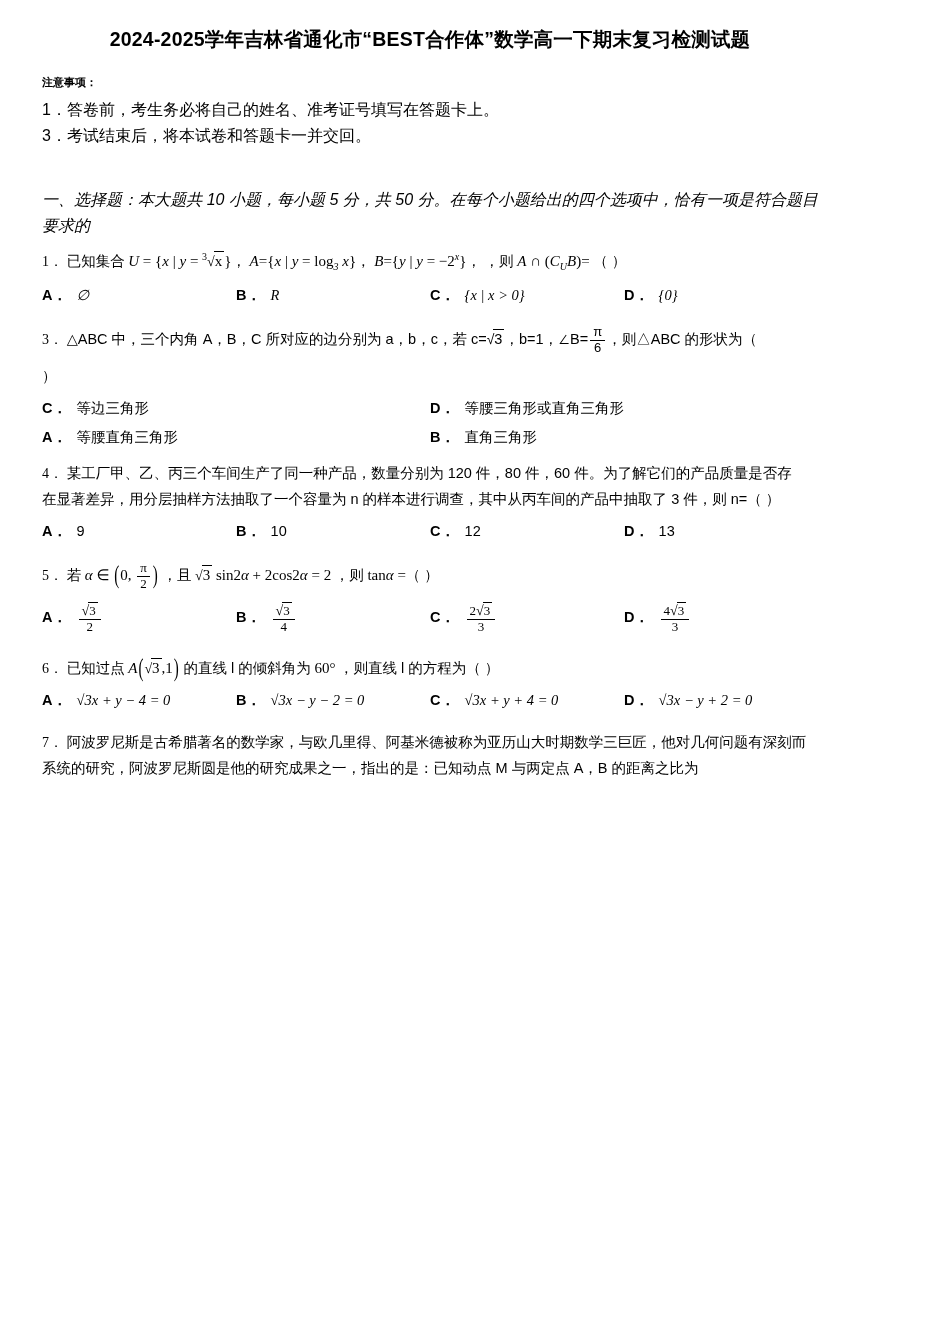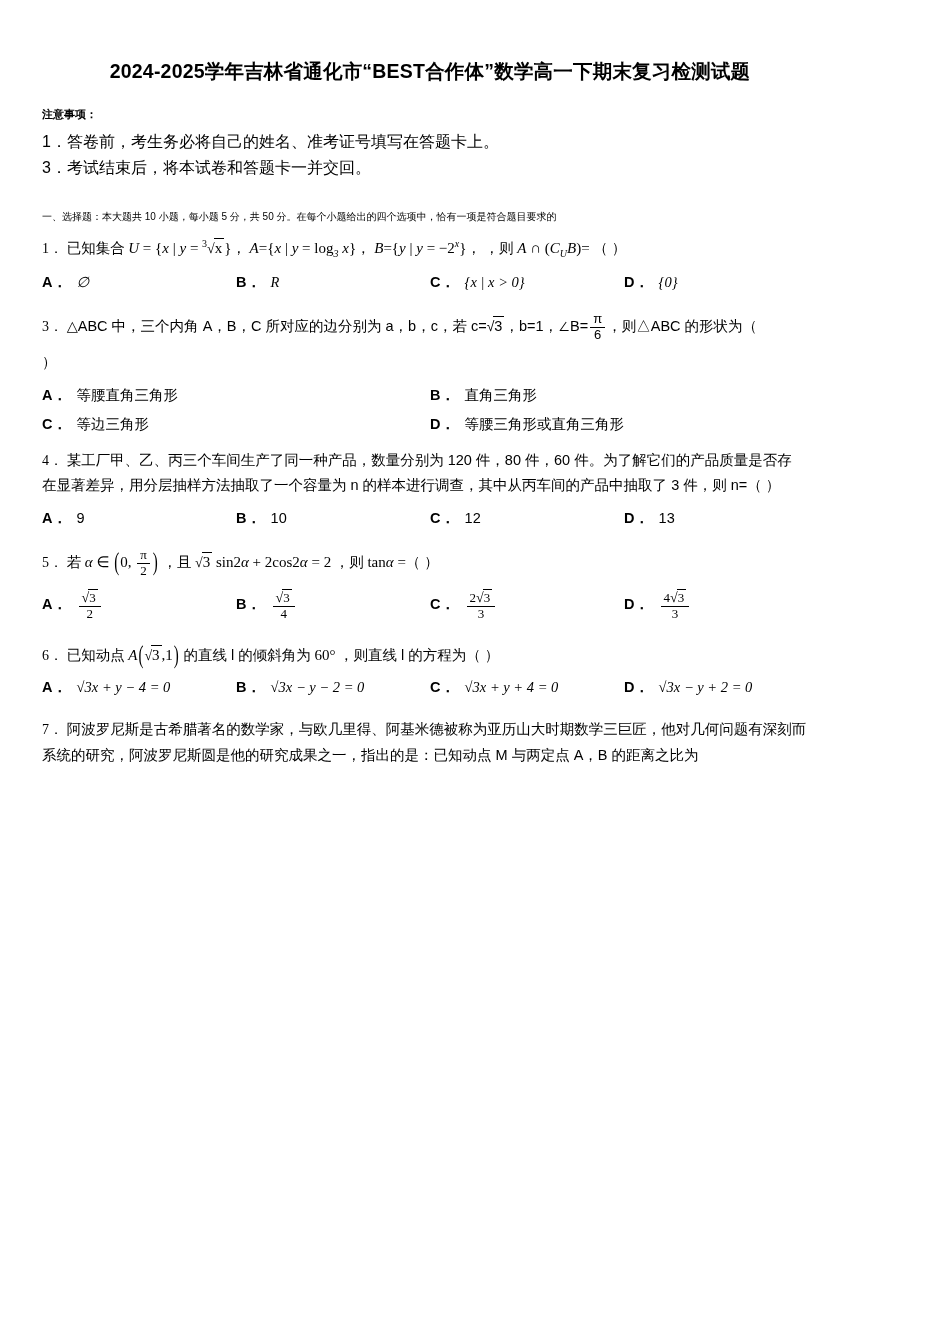--- a/index.html
+++ b/index.html
@@ -10,21 +10,21 @@
   body {
     width: 950px;
     min-height: 1344px;
     font-family: "Liberation Serif", "DejaVu Serif", serif;
     color: #000000;
   }
   .page {
     width: 860px;
     min-height: 1344px;
     box-sizing: border-box;
-    padding: 58px 42px 30px 42px;
+    padding: 26px 42px 30px 42px;
     position: relative;
   }
   .doc-title {
     font-family: "Liberation Sans", sans-serif;
     font-size: 19.5px;
     font-weight: bold;
     text-align: center;
     letter-spacing: 0.2px;
     margin: 0 0 22px 0;
     line-height: 1.4;
@@ -37,24 +37,25 @@
   }
   .notice-line {
     font-family: "Liberation Sans", sans-serif;
     font-size: 16px;
     line-height: 1.62;
     margin: 0;
     text-align: justify;
   }
   .section-head {
     font-family: "Liberation Sans", sans-serif;
-    font-size: 10px;
-    margin: 28px 0 10px 0;
+    font-size: 16px;
+    margin: 38px 0 10px 0;
     line-height: 1.6;
     text-align: justify;
+    font-style: italic;
   }
   .q {
     margin: 0 4px 6px 0;
     font-size: 14.5px;
     line-height: 1.75;
   }
   .q-num {
     font-family: "Liberation Serif", serif;
     font-size: 14px;
   }
@@ -172,36 +173,36 @@
 
   <div class="q spaced">
     <span class="q-num">3．</span>
     <span class="q-body">△ABC 中，三个内角 A，B，C 所对应的边分别为 a，b，c，若 c=<span class="sqrt"><span class="rad">√</span><span class="body">3</span></span>，b=1，∠B=<span class="frac"><span class="num">π</span><span class="den">6</span></span>，则△ABC 的形状为（</span>
   </div>
   <div class="q tight">
     <span class="q-body">）</span>
   </div>
   <div class="opts-row two">
     <div>
+      <span class="opt-label">C．</span>
+      <span class="opt-text">等边三角形</span>
+    </div>
+    <div>
+      <span class="opt-label">D．</span>
+      <span class="opt-text">等腰三角形或直角三角形</span>
+    </div>
+  </div>
+  <div class="opts-row two">
+    <div>
       <span class="opt-label">A．</span>
       <span class="opt-text">等腰直角三角形</span>
     </div>
     <div>
       <span class="opt-label">B．</span>
       <span class="opt-text">直角三角形</span>
-    </div>
-  </div>
-  <div class="opts-row two">
-    <div>
-      <span class="opt-label">C．</span>
-      <span class="opt-text">等边三角形</span>
-    </div>
-    <div>
-      <span class="opt-label">D．</span>
-      <span class="opt-text">等腰三角形或直角三角形</span>
     </div>
   </div>
 
   <div class="q q-line">
     <span class="q-num">4．</span>
     <span class="q-body">某工厂甲、乙、丙三个车间生产了同一种产品，数量分别为 120 件，80 件，60 件。为了解它们的产品质量是否存在显著差异，用分层抽样方法抽取了一个容量为 n 的样本进行调查，其中从丙车间的产品中抽取了 3 件，则 n=（ ）</span>
   </div>
   <div class="opts-row four">
     <div>
       <span class="opt-label">A．</span>
@@ -244,21 +245,21 @@
       <span class="frac"><span class="num">2<span class="sqrt"><span class="rad">√</span><span class="body">3</span></span></span><span class="den">3</span></span>
     </div>
     <div>
       <span class="opt-label">D．</span>
       <span class="frac"><span class="num">4<span class="sqrt"><span class="rad">√</span><span class="body">3</span></span></span><span class="den">3</span></span>
     </div>
   </div>
 
   <div class="q spaced">
     <span class="q-num">6．</span>
-    <span class="q-body">已知动点</span>
+    <span class="q-body">已知过点</span>
     <span class="mathy">A<span class="big-paren">(</span><span class="sqrt"><span class="rad">√</span><span class="body">3</span></span><span class="up">,1</span><span class="big-paren">)</span></span>
     <span class="q-body">的直线 l 的倾斜角为</span>
     <span class="mathy"><span class="up">60°</span></span>
     <span class="q-body">，则直线 l 的方程为（    ）</span>
   </div>
   <div class="opts-row four">
     <div>
       <span class="opt-label">A．</span>
       <span class="opt-math">√3x + y − 4 = 0</span>
     </div>

